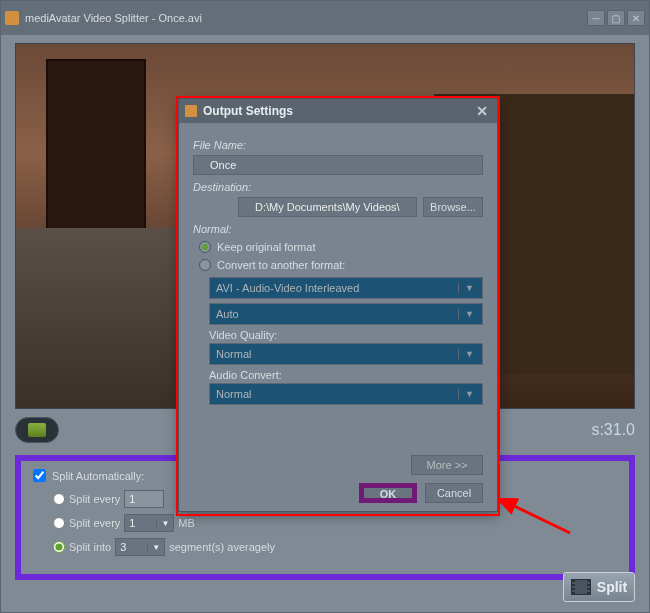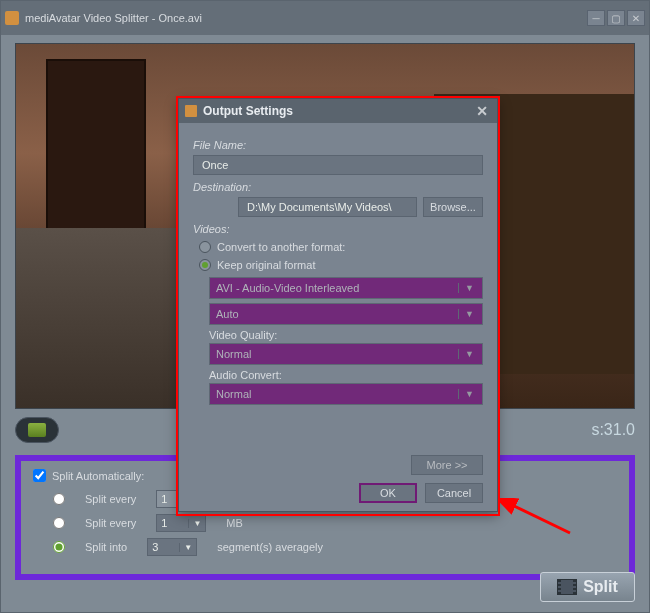--- a/index.html
+++ b/index.html
@@ -21,64 +21,64 @@
 .studio-rack { position: absolute; top: 50px; right: 0; width: 200px; height: 280px; background: #3a2818; }
 
 .controls-bar { margin: 4px 14px; height: 34px; display: flex; align-items: center; }
 .folder-btn { width: 44px; height: 26px; background: #2a3238; border: 1px solid #4a5460; border-radius: 14px; display: flex; align-items: center; justify-content: center; cursor: pointer; }
 .folder-btn .folder-icon { width: 18px; height: 14px; background: linear-gradient(180deg, #8ab040 0%, #5a8020 100%); border-radius: 2px; }
 .time-label { margin-left: auto; color: #c8d8e0; font-size: 16px; }
 
 .options-panel { margin: 8px 14px; border: 6px solid #6d28d9; padding: 8px 12px 12px 12px; position: relative; }
 .options-panel .check-row { display: flex; align-items: center; gap: 6px; color: #d8dce0; font-size: 11px; margin-bottom: 8px; }
 .options-panel .check-row input[type=checkbox] { width: 13px; height: 13px; }
-.radio-row { display: flex; align-items: center; gap: 20px; margin-left: 20px; margin-bottom: 6px; color: #d8dce0; font-size: 11px; }
+.radio-row { display: flex; align-items: center; gap: 4px; margin-left: 20px; margin-bottom: 6px; color: #d8dce0; font-size: 11px; }
 .radio-row input[type=radio] { width: 12px; height: 12px; accent-color: #60a030; }
 .radio-row .num-input { width: 40px; height: 18px; background: #8a949e; border: 1px solid #5a6470; color: #e8ece8; font-size: 11px; padding: 0 4px; }
 .radio-row .mini-select { width: 50px; height: 18px; background: #6a7480; border: 1px solid #5a6470; color: #e8ece8; font-size: 11px; padding: 0 4px; display: flex; align-items: center; justify-content: space-between; }
 .radio-row .mini-select .chev { border-left: 1px solid #5a6470; padding-left: 4px; font-size: 8px; }
 
-.split-btn { position: absolute; right: 14px; bottom: 10px; width: 95px; height: 30px; background: linear-gradient(180deg, #98a4b0 0%, #78848e 100%); border: 1px solid #c8d0d8; border-radius: 3px; display: flex; align-items: center; justify-content: center; gap: 6px; color: #e8ecf0; font-size: 16px; cursor: pointer; font-weight: bold; }
+.split-btn { position: absolute; right: 14px; bottom: 10px; width: 72px; height: 30px; background: linear-gradient(180deg, #98a4b0 0%, #78848e 100%); border: 1px solid #c8d0d8; border-radius: 3px; display: flex; align-items: center; justify-content: center; gap: 6px; color: #e8ecf0; font-size: 14px; cursor: pointer; font-weight: bold; }
 .split-btn .film-icon { width: 20px; height: 16px; background: #4a5460; border: 1px solid #2a3238; position: relative; }
 .split-btn .film-icon::before, .split-btn .film-icon::after { content:''; position:absolute; width:3px; height:100%; background: repeating-linear-gradient(180deg,#2a3238 0,#2a3238 2px,#4a5460 2px,#4a5460 4px); }
 .split-btn .film-icon::before { left:0; }
 .split-btn .film-icon::after { right:0; }
 
 
 .red-box { position: absolute; left: 176px; top: 96px; width: 324px; height: 420px; border: 2px solid #ff0000; pointer-events: none; z-index: 50; }
 .red-arrow { position: absolute; left: 500px; top: 498px; z-index: 50; pointer-events: none; }
 
 
 .modal { position: absolute; left: 178px; top: 98px; width: 320px; height: 414px; background: #7a8490; border: 1px solid #4a545e; z-index: 20; box-shadow: 0 4px 12px rgba(0,0,0,0.4); }
 .modal-title { height: 24px; background: #5a646e; display: flex; align-items: center; padding: 0 6px; color: #e8ecf0; font-size: 12px; font-weight: bold; }
 .modal-title .modal-icon { width: 12px; height: 12px; background: #d29040; margin-right: 6px; border-radius: 1px; }
 .modal-title .modal-close { margin-left: auto; width: 18px; height: 16px; display: flex; align-items: center; justify-content: center; color: #c8ccd0; cursor: pointer; font-size: 14px; }
 
 .modal-body { padding: 10px 14px; color: #d8dce0; font-size: 11px; }
 .field-label { margin-bottom: 4px; margin-top: 6px; font-style: italic; }
-.field-input { width: 100%; height: 20px; background: #6a7480; border: 1px solid #5a6470; color: #e8ece8; font-size: 11px; padding: 0 8px; }
+.field-input { width: 100%; height: 20px; background: #6a7480; border: 1px solid #5a6470; color: #e8ece8; font-size: 11px; padding: 0 16px; }
 .dest-row { display: flex; gap: 6px; }
 .dest-row .field-input { flex: 1; margin-left: 45px; }
 .browse-btn { width: 60px; height: 20px; background: #6a7480; border: 1px solid #5a6470; color: #d8dce0; font-size: 11px; cursor: pointer; }
 
 .radio-opt { display: flex; align-items: center; gap: 6px; margin: 6px 0 6px 6px; }
 .radio-opt .rdot { width: 12px; height: 12px; border-radius: 50%; border: 1px solid #4a545e; background: #8a949e; display: flex; align-items: center; justify-content: center; }
 .radio-opt .rdot.sel::after { content:''; width:6px; height:6px; border-radius:50%; background:#60a030; }
 
-.dd-select { width: 100%; height: 22px; background: #701a75; border: 1px solid #5a6470; color: #b8bcc0; font-size: 11px; padding: 0 6px; display: flex; align-items: center; justify-content: space-between; margin-bottom: 4px; }
+.dd-select { width: 100%; height: 22px; background: #0c4a6e; border: 1px solid #5a6470; color: #b8bcc0; font-size: 11px; padding: 0 6px; display: flex; align-items: center; justify-content: space-between; margin-bottom: 4px; }
 .dd-select.disabled { opacity: 0.85; }
 .dd-select .dd-chev { width: 18px; text-align: center; border-left: 1px solid #5a6470; padding-left: 4px; color: #9a9ea4; font-size: 9px; }
 .sub-section { padding-left: 16px; margin-top: 6px; }
 .sub-label { margin: 4px 0 2px 0; }
 
 .modal-footer { position: absolute; bottom: 8px; right: 14px; left: 14px; }
 .more-btn { float: right; width: 72px; height: 20px; background: #6a7480; border: 1px solid #5a6470; color: #b8bcc0; font-size: 11px; margin-bottom: 8px; cursor: pointer; }
 .btn-row { clear: both; display: flex; justify-content: flex-end; gap: 8px; }
 .dlg-btn { width: 58px; height: 20px; background: #6a7480; border: 1px solid #5a6470; color: #d8dce0; font-size: 11px; cursor: pointer; }
-.dlg-btn.ok { border: 2px solid #701a75; }
+.dlg-btn.ok { border: 5px solid #701a75; font-weight: bold; }
 </style>
 </head>
 <body>
 
 <div class="app-window">
   <div class="titlebar">
     <div class="app-icon"></div>
     <div class="title">mediAvatar Video Splitter  - Once.avi</div>
     <div class="winbtns">
       <div class="winbtn">─</div>
@@ -148,28 +148,28 @@
   <div class="modal-body">
     <div class="field-label">File Name:</div>
     <input class="field-input" value="Once" style="">
 
     <div class="field-label">Destination:</div>
     <div class="dest-row">
       <input class="field-input" value="D:\My Documents\My Videos\" style="">
       <button class="browse-btn">Browse...</button>
     </div>
 
-    <div class="field-label">Videos:</div>
+    <div class="field-label">Normal:</div>
+    <div class="radio-opt">
+      <div class="rdot sel"></div>
+      <span>Keep original format</span>
+    </div>
     <div class="radio-opt">
       <div class="rdot"></div>
       <span>Convert to another format:</span>
-    </div>
-    <div class="radio-opt">
-      <div class="rdot sel"></div>
-      <span>Keep original format</span>
     </div>
 
     <div class="sub-section">
       <div class="dd-select disabled">
         <span>AVI - Audio-Video Interleaved</span>
         <span class="dd-chev">▼</span>
       </div>
       <div class="dd-select disabled">
         <span>Auto</span>
         <span class="dd-chev">▼</span>

